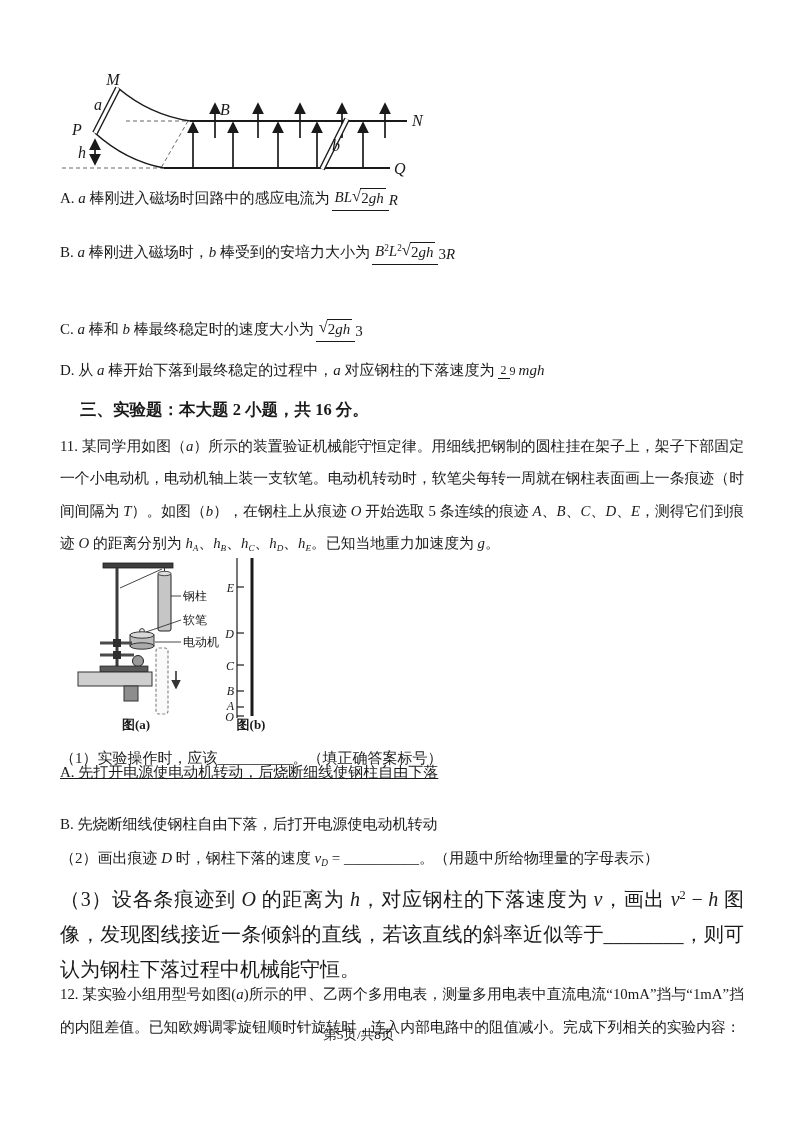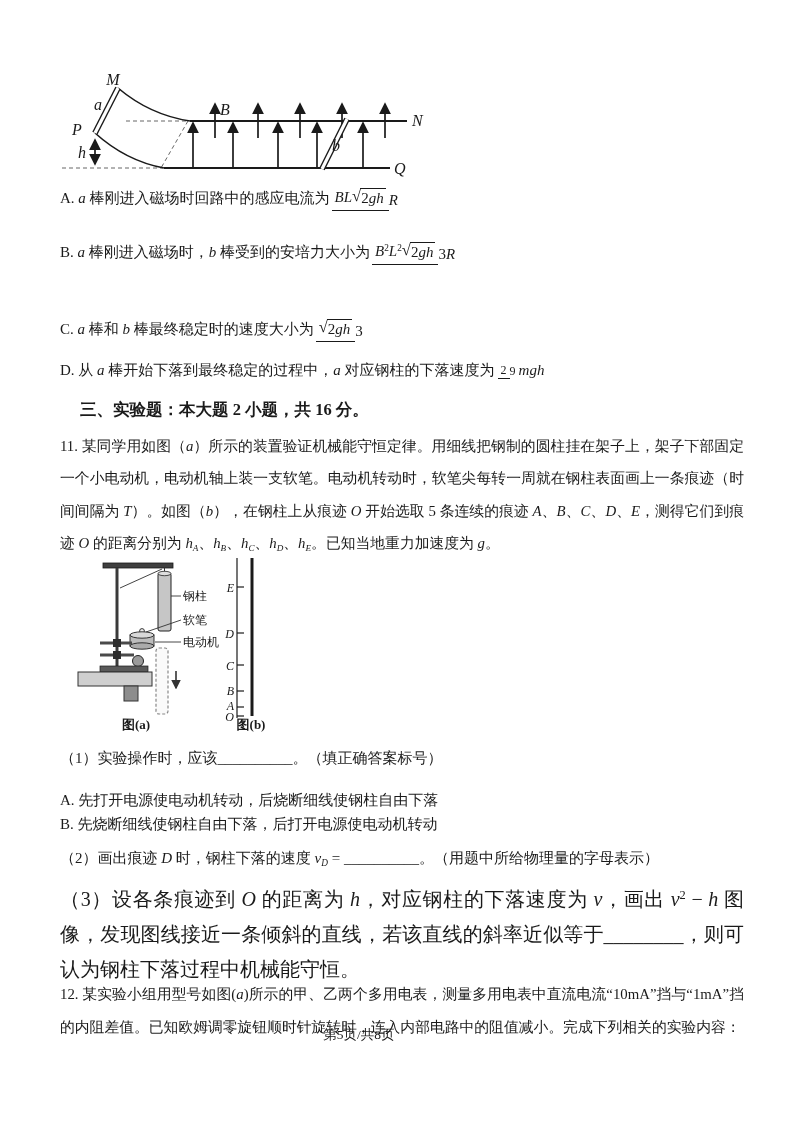--- a/index.html
+++ b/index.html
@@ -188,20 +188,20 @@
     <text class="svglab-sm" x="164" y="86" text-anchor="end">D</text>
     <text class="svglab-sm" x="164" y="118" text-anchor="end">C</text>
     <text class="svglab-sm" x="164" y="143" text-anchor="end">B</text>
     <text class="svglab-sm" x="164" y="158" text-anchor="end">A</text>
     <text class="svglab-sm" x="164" y="169" text-anchor="end">O</text>
   </g>
   <text class="svgcap" x="181" y="177" text-anchor="middle">图(b)</text>
 </svg>
 
 <div class="blk" style="top:746px;"><span>（1）实验操作时，应该__________。（填正确答案标号）</span></div>
-<div class="blk" style="top:788px;"><span>A. 先打开电源使电动机转动，后烧断细线使钢柱自由下落</span></div>
+<div class="blk" style="top:760px;text-decoration:underline;"><span>A. 先打开电源使电动机转动，后烧断细线使钢柱自由下落</span></div>
 <div class="blk" style="top:812px;"><span>B. 先烧断细线使钢柱自由下落，后打开电源使电动机转动</span></div>
 <div class="blk" style="top:846px;"><span>（2）画出痕迹 </span><span class="it">D</span><span> 时，钢柱下落的速度 </span><span class="it">v</span><span class="it sb">D</span><span> = __________。（用题中所给物理量的字母表示）</span></div>
 <div class="blk just" style="top:878px;line-height:35px;font-size:20px;"><span>（3）设各条痕迹到 </span><span class="it">O</span><span> 的距离为 </span><span class="it">h</span><span>，对应钢柱的下落速度为 </span><span class="it">v</span><span>，画出 </span><span class="it">v</span><span class="sp">2</span><span> − </span><span class="it">h</span><span> 图像，发现图线接近一条倾斜的直线，若该直线的斜率近似等于________，则可认为钢柱下落过程中机械能守恒。</span></div>
 
 <div class="blk just" style="top:946px;line-height:32.5px;font-size:14.8px;margin-top:32px;"><span>12. 某实验小组用型号如图(</span><span class="it">a</span><span>)所示的甲、乙两个多用电表，测量多用电表中直流电流“10mA”挡与“1mA”挡的内阻差值。已知欧姆调零旋钮顺时针旋转时，连入内部电路中的阻值减小。完成下列相关的实验内容：</span></div>
 
 <div class="footer">第5页/共8页</div>
 
 </body></html>

